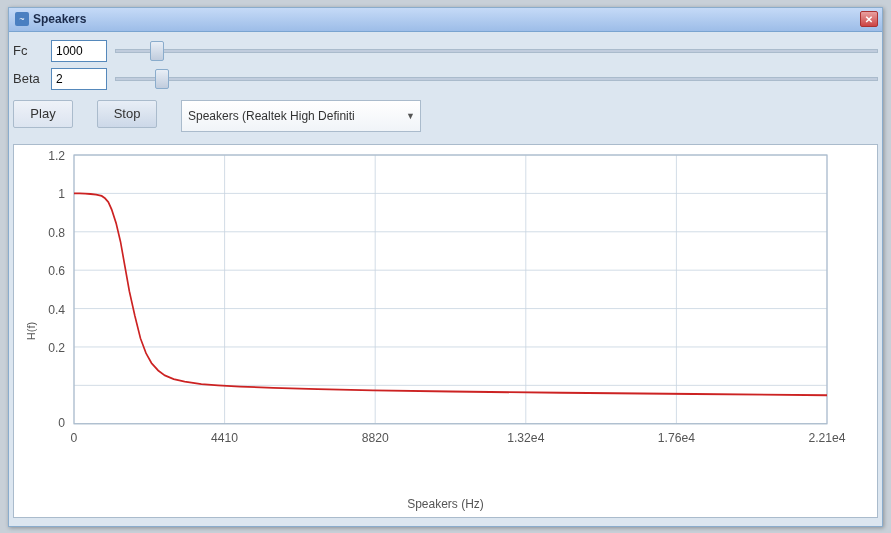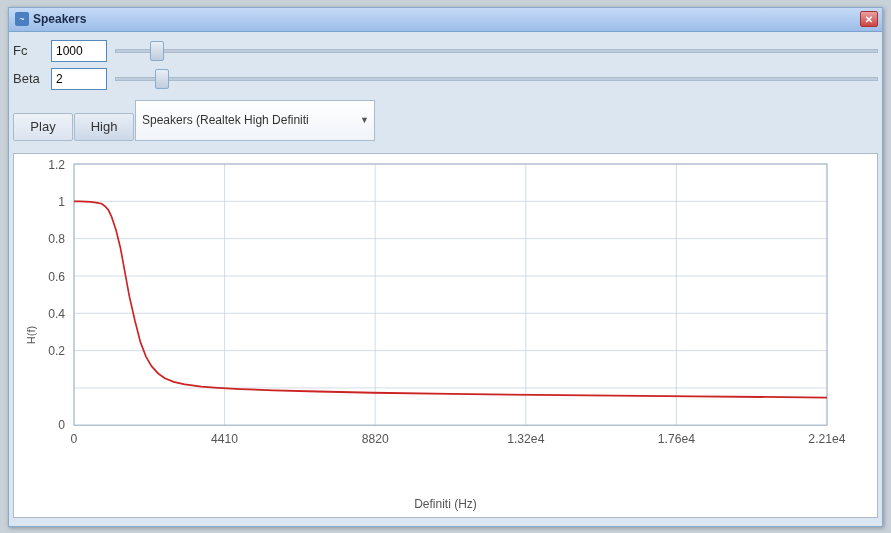--- a/index.html
+++ b/index.html
@@ -115,41 +115,41 @@
       -webkit-appearance: none;
       width: 14px;
       height: 20px;
       background: linear-gradient(to bottom, #e8eef6, #c0ccdd);
       border: 1px solid #8aaccc;
       border-radius: 2px;
       cursor: pointer;
     }
     .controls-row {
       display: flex;
-      align-items: flex-end;
-      gap: 1px;
+      align-items: flex-start;
+      gap: 24px;
       padding: 4px 0;
     }
     .btn {
       height: 28px;
       min-width: 60px;
       padding: 0 12px;
       border: 1px solid #aabbcc;
       background: linear-gradient(to bottom, #eef2f8, #dce4f0);
       color: #333;
       font-size: 13px;
       cursor: pointer;
       border-radius: 2px;
     }
     .btn-stop {
       background: linear-gradient(to bottom, #e8eef6, #ccd8e8);
       font-weight: normal;
     }
     .device-select {
-      height: 41px;
+      height: 32px;
       min-width: 240px;
       border: 1px solid #aabbcc;
       background: linear-gradient(to bottom, #ffffff, #f0f4f8);
       color: #333;
       font-size: 12px;
       padding: 0 6px;
       cursor: pointer;
       appearance: none;
       -webkit-appearance: none;
       padding-right: 20px;
@@ -238,21 +238,21 @@
     <div class="param-row">
       <span class="param-label">Beta</span>
       <input type="text" class="param-input" value="2" style="">
       <div class="slider-container">
         <input type="range" min="1" max="20" value="2" style="">
       </div>
     </div>
 
     <div class="controls-row">
       <button class="btn">Play</button>
-      <button class="btn btn-stop">High</button>
+      <button class="btn btn-stop">Stop</button>
       <div class="select-wrapper">
         <select class="device-select">
           <option>Speakers (Realtek High Definiti</option>
         </select>
       </div>
     </div>
 
     <div class="chart-area">
       <span class="y-axis-label">H(f)</span>
       <div class="chart-inner">
@@ -319,17 +319,17 @@
           <text x="-8" y="220" text-anchor="end" font-size="11" fill="#555">0</text>
 
           <text x="0" y="232" text-anchor="middle" font-size="11" fill="#555">0</text>
           <text x="136" y="232" text-anchor="middle" font-size="11" fill="#555">4410</text>
           <text x="272" y="232" text-anchor="middle" font-size="11" fill="#555">8820</text>
           <text x="408" y="232" text-anchor="middle" font-size="11" fill="#555">1.32e4</text>
           <text x="544" y="232" text-anchor="middle" font-size="11" fill="#555">1.76e4</text>
           <text x="680" y="232" text-anchor="middle" font-size="11" fill="#555">2.21e4</text>
         </svg>
       </div>
-      <span class="x-axis-label">Definiti (Hz)</span>
+      <span class="x-axis-label">Speakers (Hz)</span>
     </div>
 
   </div>
 </div>
 
 </body></html>

